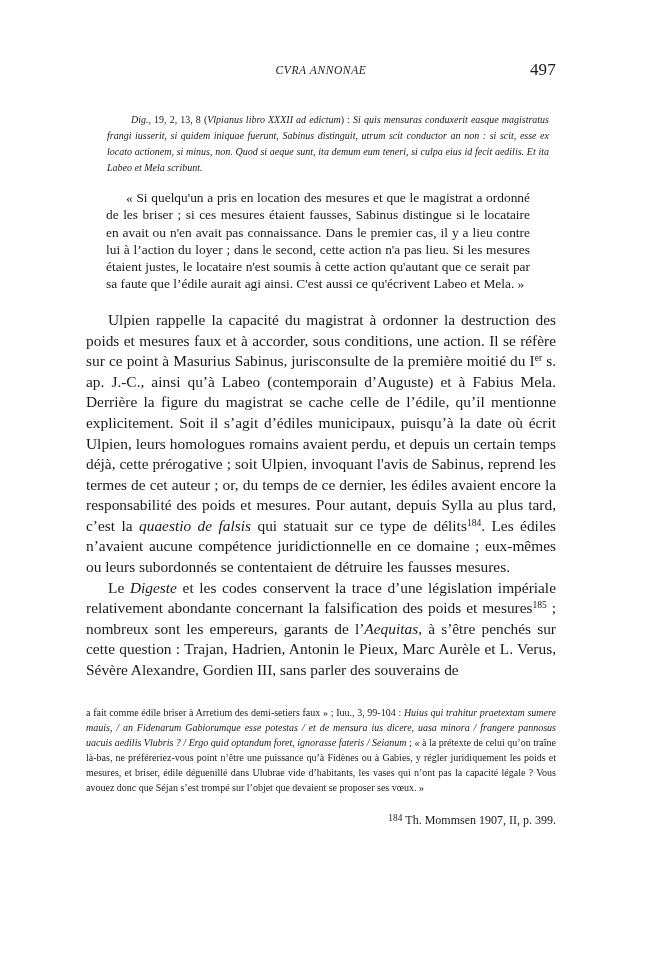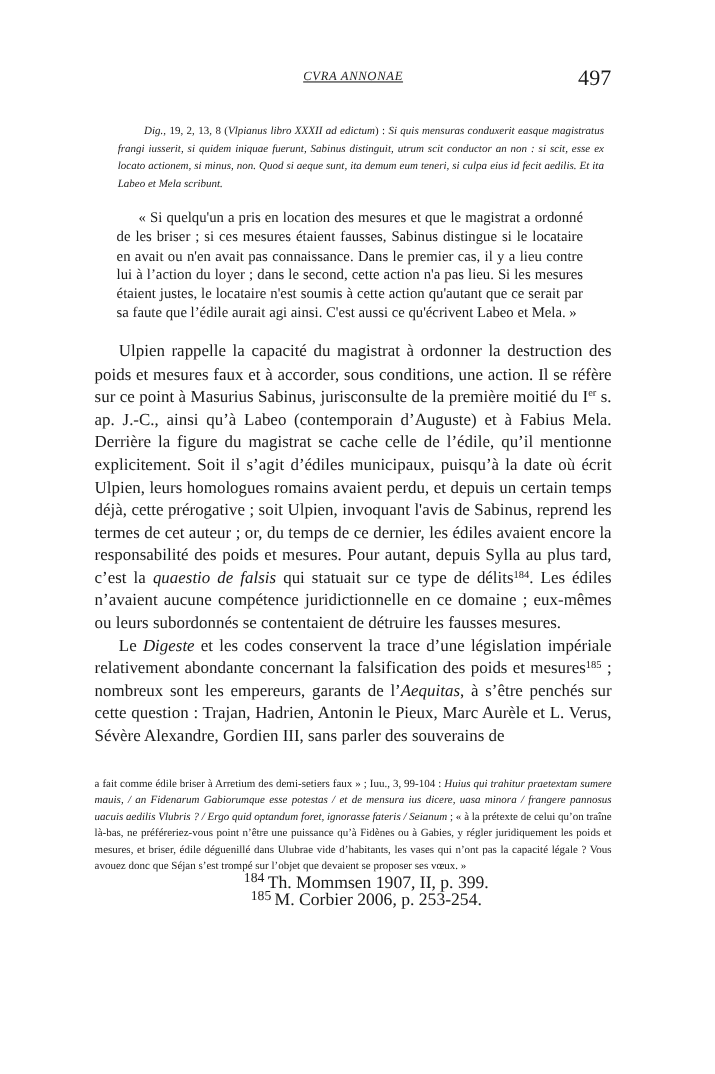--- a/index.html
+++ b/index.html
@@ -28,27 +28,26 @@
     align-items: baseline;
     justify-content: center;
   }
   .head-title {
     font-style: italic;
     font-variant: small-caps;
     font-size: 11.5px;
     letter-spacing: 0.6px;
     color: #232323;
     white-space: nowrap;
-    text-decoration: underline;
   }
   .folio {
     position: absolute;
     right: 0;
     top: -4px;
-    font-size: 20px;
+    font-size: 17px;
     color: #1a1a1a;
     letter-spacing: 0.2px;
   }
 
   
   .column {
     position: absolute;
     left: 86px;
     top: 96px;
     width: 470px;
@@ -112,25 +111,25 @@
     top: 706px;
     width: 470px;
   }
   .note-cont {
     font-size: 10px;
     line-height: 14.9px;
     text-align: justify;
     text-indent: 0;
   }
   .note-item {
-    font-size: 16px;
+    font-size: 12px;
     line-height: 14.9px;
     text-indent: 24px;
-    text-align: center;
-    margin-top: 1px;
+    text-align: right;
+    margin-top: 18px;
   }
   .note-item .num {
     font-size: 0.78em;
     vertical-align: 0.42em;
     line-height: 0;
     margin-right: 3px;
   }
 </style>
 </head>
 <body>
@@ -154,17 +153,16 @@
     <p class="body-par"><span>Le </span><i>Digeste</i><span> et les codes conservent la trace d’une législation impériale relativement abondante concernant la falsification des poids et mesures</span><sup>185</sup><span> ; nombreux sont les empereurs, garants de l’</span><i>Aequitas</i><span>, à s’être penchés sur cette question : Trajan, Hadrien, Antonin le Pieux, Marc Aurèle et L. Verus, Sévère Alexandre, Gordien III, sans parler des souverains de</span></p>
 
   </div>
 
   <div class="notes">
 
     <p class="note-cont"><span>a fait comme édile briser à Arretium des demi-setiers faux » ; Iuu., 3, 99-104 : </span><i>Huius qui trahitur praetextam sumere mauis, / an Fidenarum Gabiorumque esse potestas / et de mensura ius dicere, uasa minora / frangere pannosus uacuis aedilis Vlubris ? / Ergo quid optandum foret, ignorasse fateris / Seianum</i><span> ; « à la prétexte de celui qu’on traîne là-bas, ne préféreriez-vous point n’être une puissance qu’à Fidènes ou à Gabies, y régler juridiquement les poids et mesures, et briser, édile déguenillé dans Ulubrae vide d’habitants, les vases qui n’ont pas la capacité légale ? Vous avouez donc que Séjan s’est trompé sur l’objet que devaient se proposer ses vœux. »</span></p>
 
     <p class="note-item"><span class="num">184</span><span>Th. Mommsen 1907, II, p. 399.</span></p>
 
-    <p class="note-item"><span class="num">185</span><span>M. Corbier 2006, p. 253-254.</span></p>
 
   </div>
 
 </div>
 
 </body></html>

